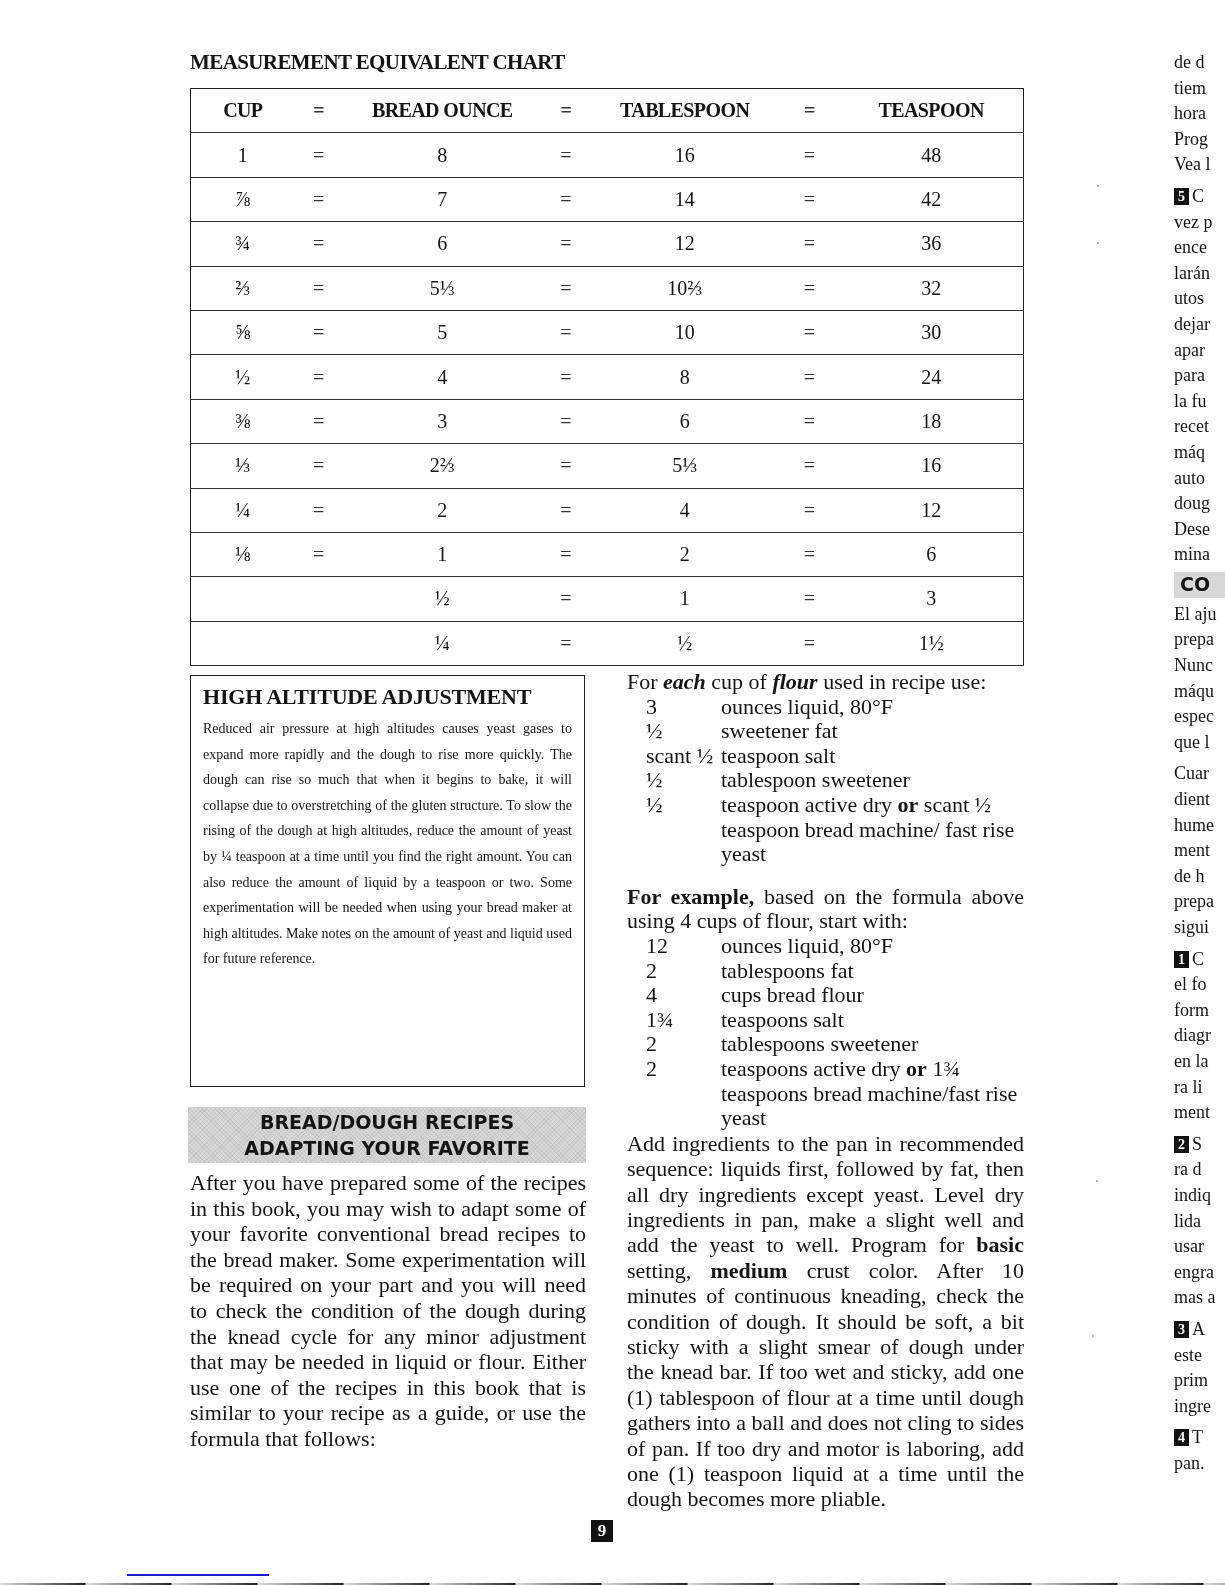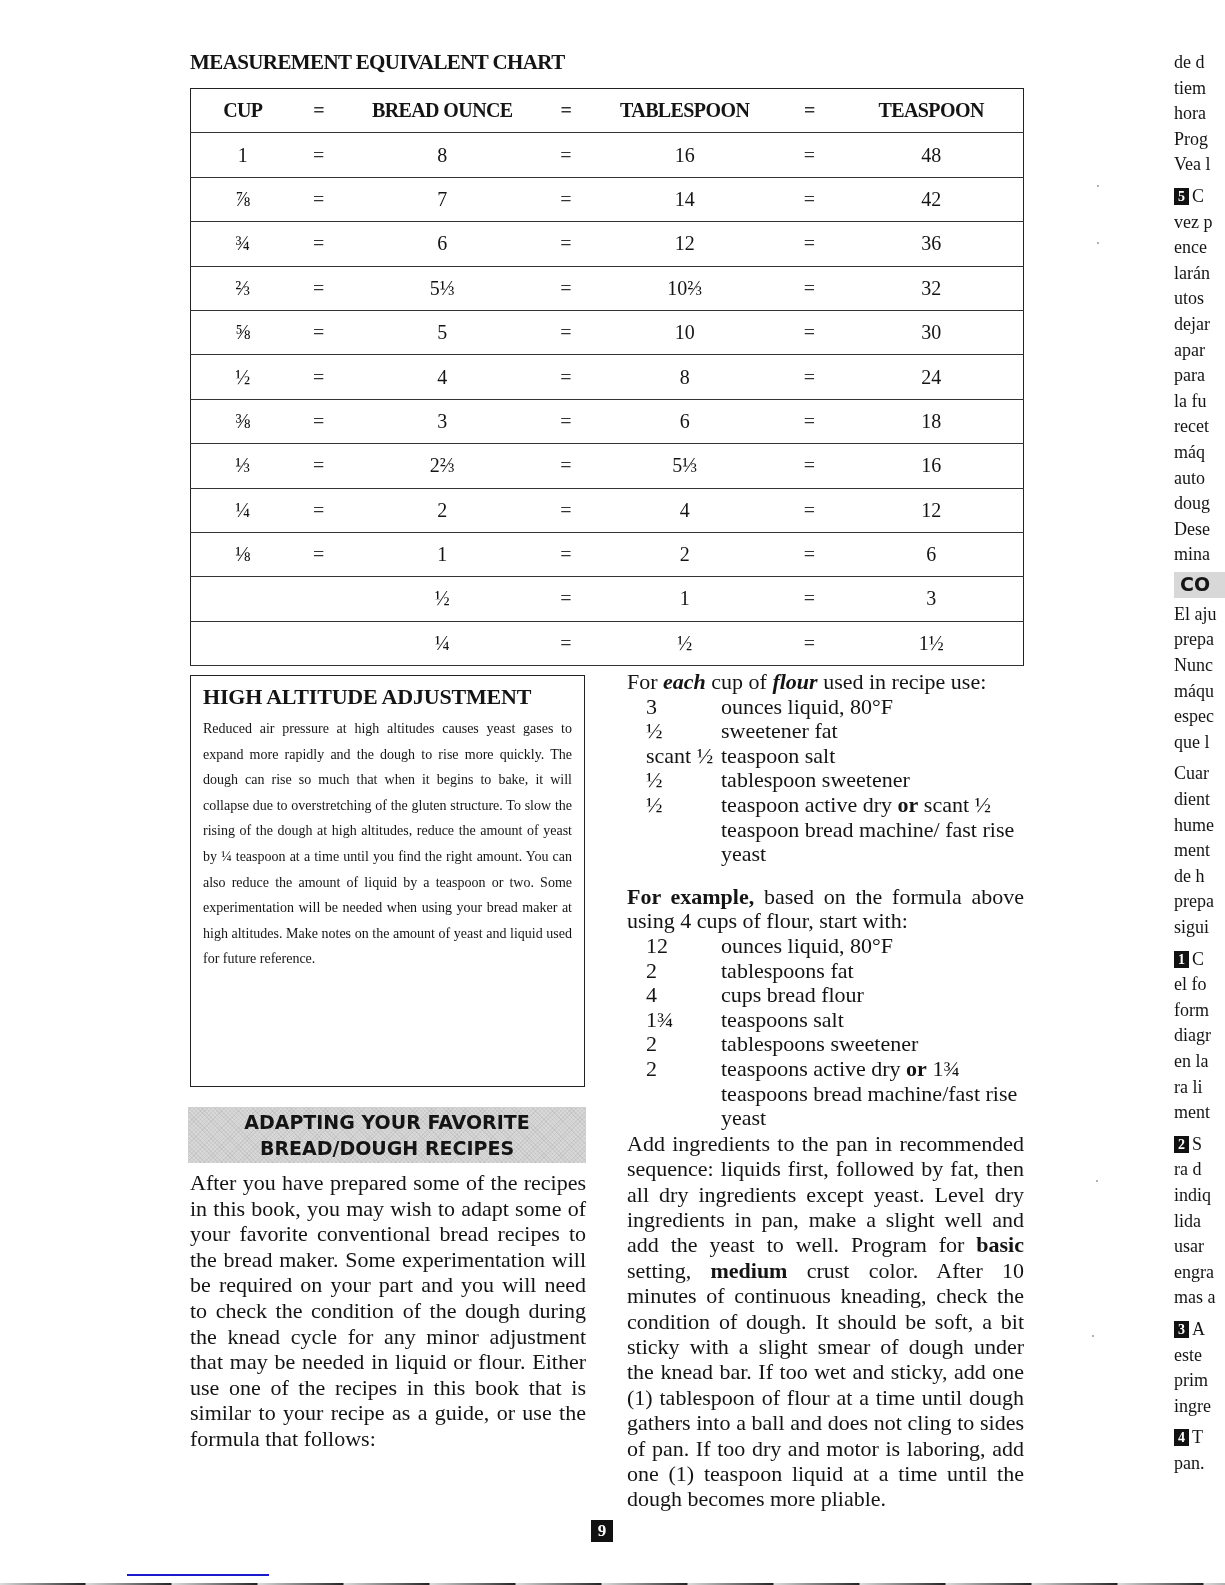--- a/index.html
+++ b/index.html
@@ -184,22 +184,22 @@
       </tr>
     </tbody>
 </table>
 
 <div class="altbox">
   <div class="alt-title">HIGH ALTITUDE ADJUSTMENT</div>
   <div class="alt-body">Reduced air pressure at high altitudes causes yeast gases to expand more rapidly and the dough to rise more quickly. The dough can rise so much that when it begins to bake, it will collapse due to overstretching of the gluten structure. To slow the rising of the dough at high altitudes, reduce the amount of yeast by ¼ teaspoon at a time until you find the right amount. You can also reduce the amount of liquid by a teaspoon or two. Some experimentation will be needed when using your bread maker at high altitudes. Make notes on the amount of yeast and liquid used for future reference.</div>
 </div>
 
 <div class="adapt-head">
+  <div>BREAD/DOUGH RECIPES</div>
   <div>ADAPTING YOUR FAVORITE</div>
-  <div>BREAD/DOUGH RECIPES</div>
 </div>
 <div class="adapt-body">After you have prepared some of the recipes in this book, you may wish to adapt some of your favorite conventional bread recipes to the bread maker. Some experimentation will be required on your part and you will need to check the condition of the dough during the knead cycle for any minor adjustment that may be needed in liquid or flour. Either use one of the recipes in this book that is similar to your recipe as a guide, or use the formula that follows:</div>
 
 <div class="right-col">
   <div>
     <span>For </span><b><i>each</i></b><span> cup of </span><b><i>flour</i></b><span> used in recipe use:</span>
   </div>
   <div id="formula-list" style="margin-bottom: 4px;">
       <div class="ingr">
         <div class="amt">3</div>

